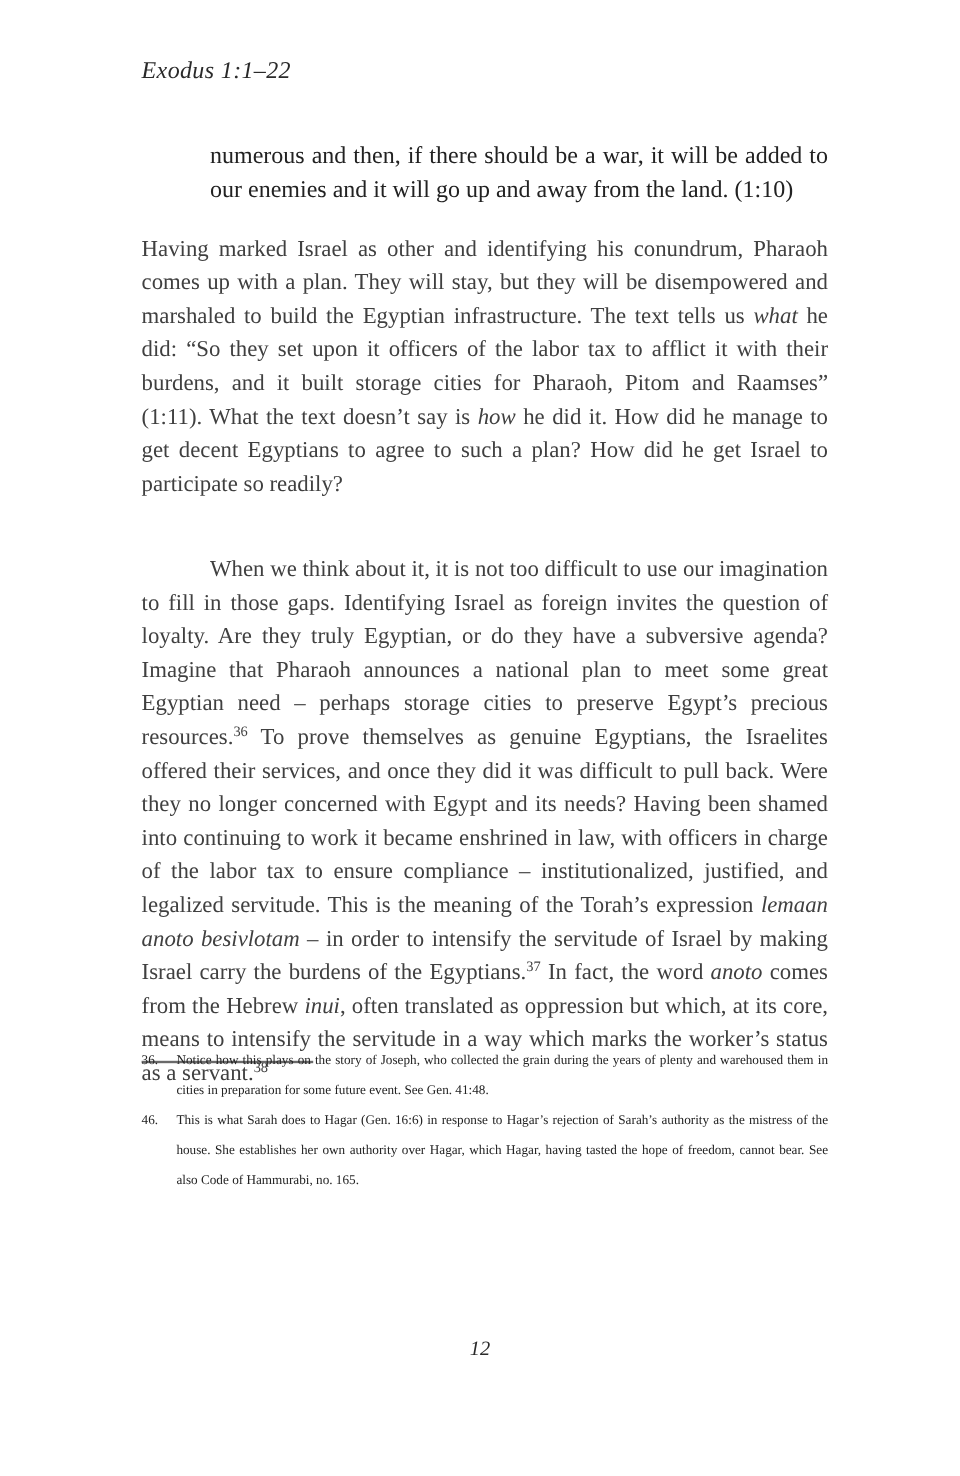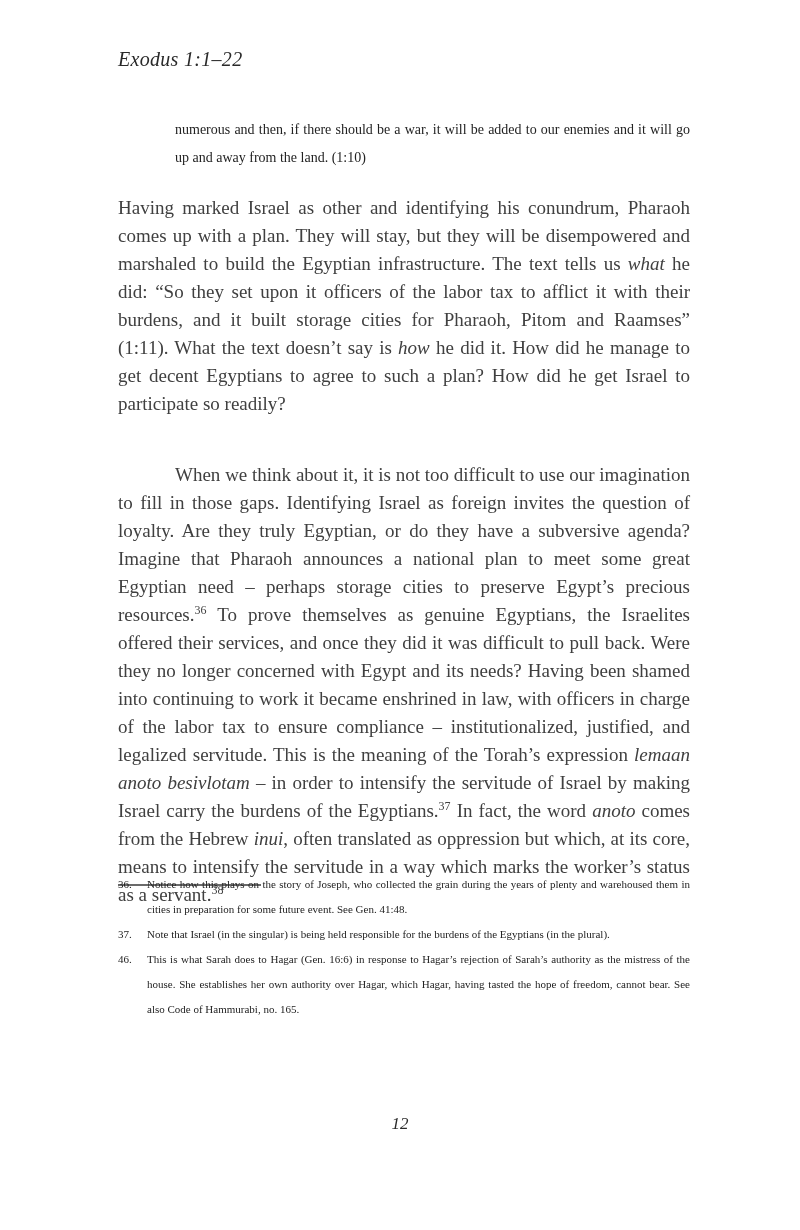--- a/index.html
+++ b/index.html
@@ -27,21 +27,21 @@
   }
   .text-column {
     position: absolute;
     left: 118px;
     top: 116px;
     width: 572px;
   }
   .block-quote {
     margin: 0 0 22px 57px;
     width: 515px;
-    font-size: 14px;
+    font-size: 20px;
     line-height: 28px;
     text-align: justify;
     color: #222222;
   }
   .body-text {
     font-size: 19px;
     line-height: 28px;
     text-align: justify;
     color: #404040;
   }
@@ -113,19 +113,18 @@
     <div class="body-text">
         <p class=""><span>Having marked Israel as other and identifying his conundrum, Pharaoh comes up with a plan. They will stay, but they will be disempowered and marshaled to build the Egyptian infrastructure. The text tells us </span><i>what</i><span> he did: “So they set upon it officers of the labor tax to afflict it with their burdens, and it built storage cities for Pharaoh, Pitom and Raamses” (1:11). What the text doesn’t say is </span><i>how</i><span> he did it. How did he manage to get decent Egyptians to agree to such a plan? How did he get Israel to participate so readily?</span></p>
         <p class="indent"><span>When we think about it, it is not too difficult to use our imagination to fill in those gaps. Identifying Israel as foreign invites the question of loyalty. Are they truly Egyptian, or do they have a subversive agenda? Imagine that Pharaoh announces a national plan to meet some great Egyptian need – perhaps storage cities to preserve Egypt’s precious resources.</span><sup class="fn-ref">36</sup><span> To prove themselves as genuine Egyptians, the Israelites offered their services, and once they did it was difficult to pull back. Were they no longer concerned with Egypt and its needs? Having been shamed into continuing to work it became enshrined in law, with officers in charge of the labor tax to ensure compliance – institutionalized, justified, and legalized servitude. This is the meaning of the Torah’s expression </span><i>lemaan anoto besivlotam</i><span> – in order to intensify the servitude of Israel by making Israel carry the burdens of the Egyptians.</span><sup class="fn-ref">37</sup><span> In fact, the word </span><i>anoto</i><span> comes from the Hebrew </span><i>inui</i><span>, often translated as oppression but which, at its core, means to intensify the servitude in a way which marks the worker’s status as a servant.</span><sup class="fn-ref">38</sup></p>
       </div>
   </div>
 
   <div class="footnote-separator"></div>
 
   <div class="footnote-list">
       <div class="footnote"><span class="fn-num">36.</span><span class="fn-text">Notice how this plays on the story of Joseph, who collected the grain during the years of plenty and warehoused them in cities in preparation for some future event. See Gen. 41:48.</span></div>
-      <div class="footnote"><span class="fn-num">37.</span><span class="fn-text">Note that Israel (in the singular) is being held responsible for the burdens of the Egyptians (in the plural).</span></div>
       <div class="footnote"><span class="fn-num">46.</span><span class="fn-text">This is what Sarah does to Hagar (Gen. 16:6) in response to Hagar’s rejection of Sarah’s authority as the mistress of the house. She establishes her own authority over Hagar, which Hagar, having tasted the hope of freedom, cannot bear. See also Code of Hammurabi, no. 165.</span></div>
     </div>
 
   <div class="page-number">12</div>
 
 </div>
 
 </body></html>

